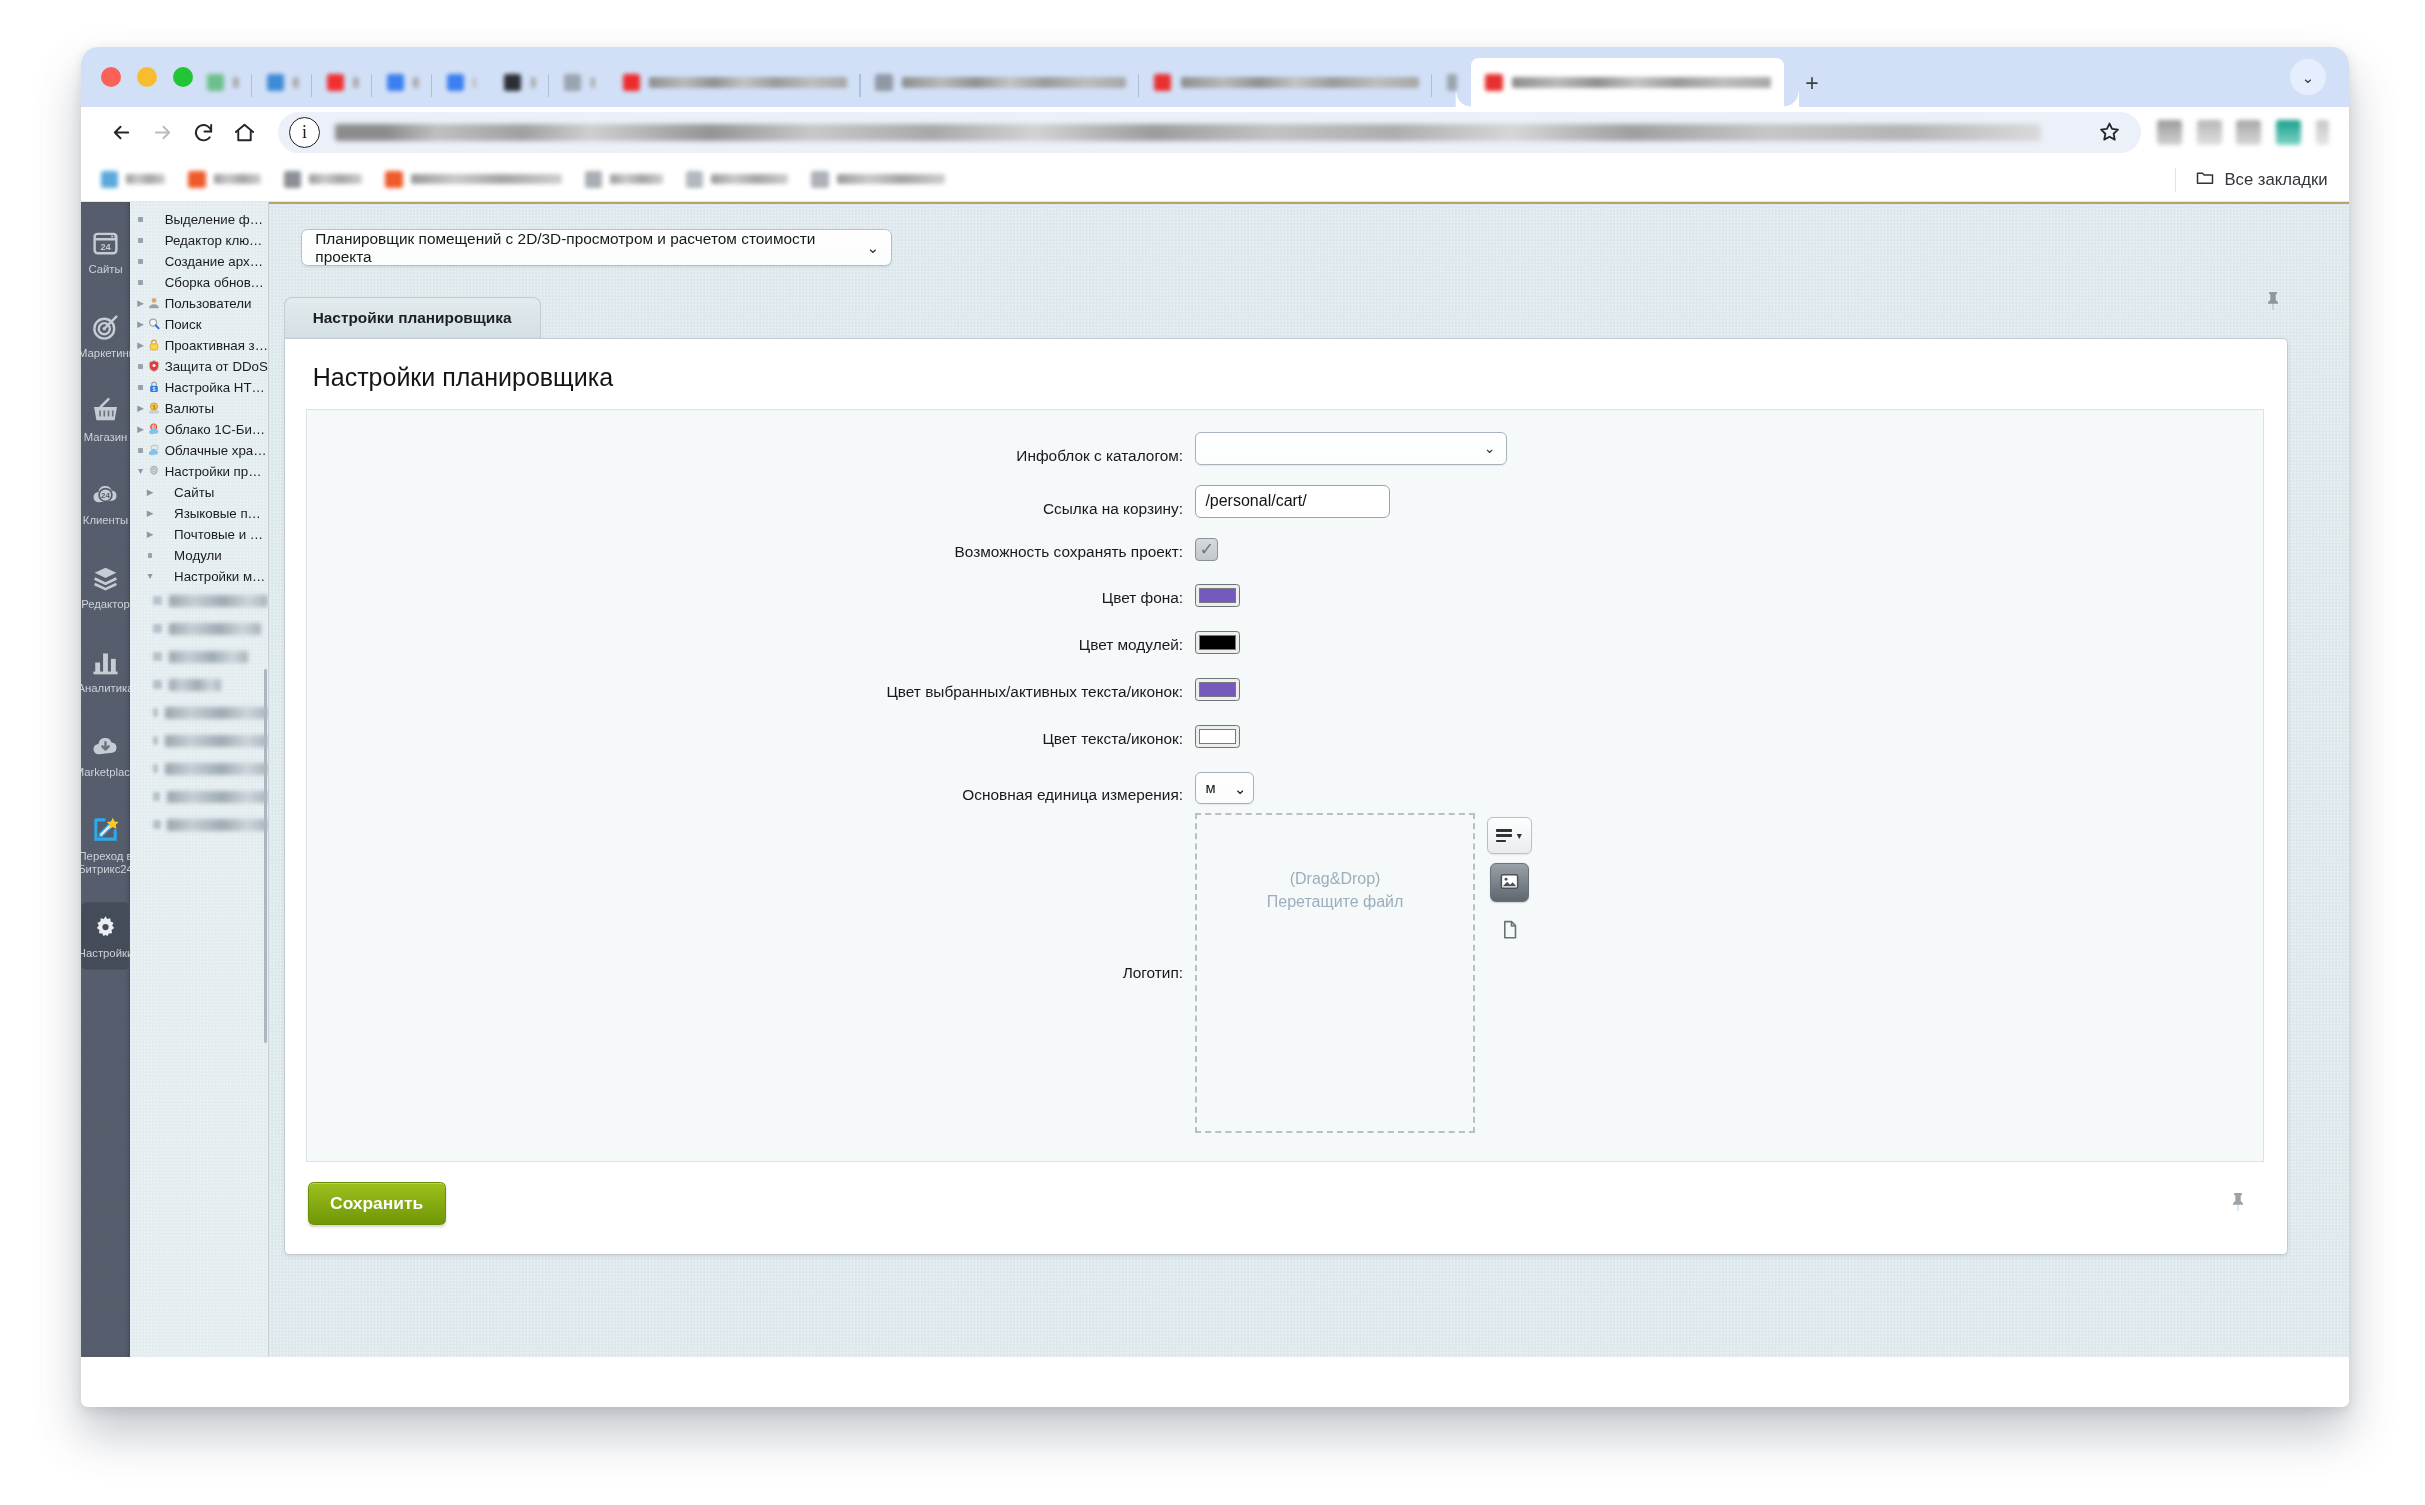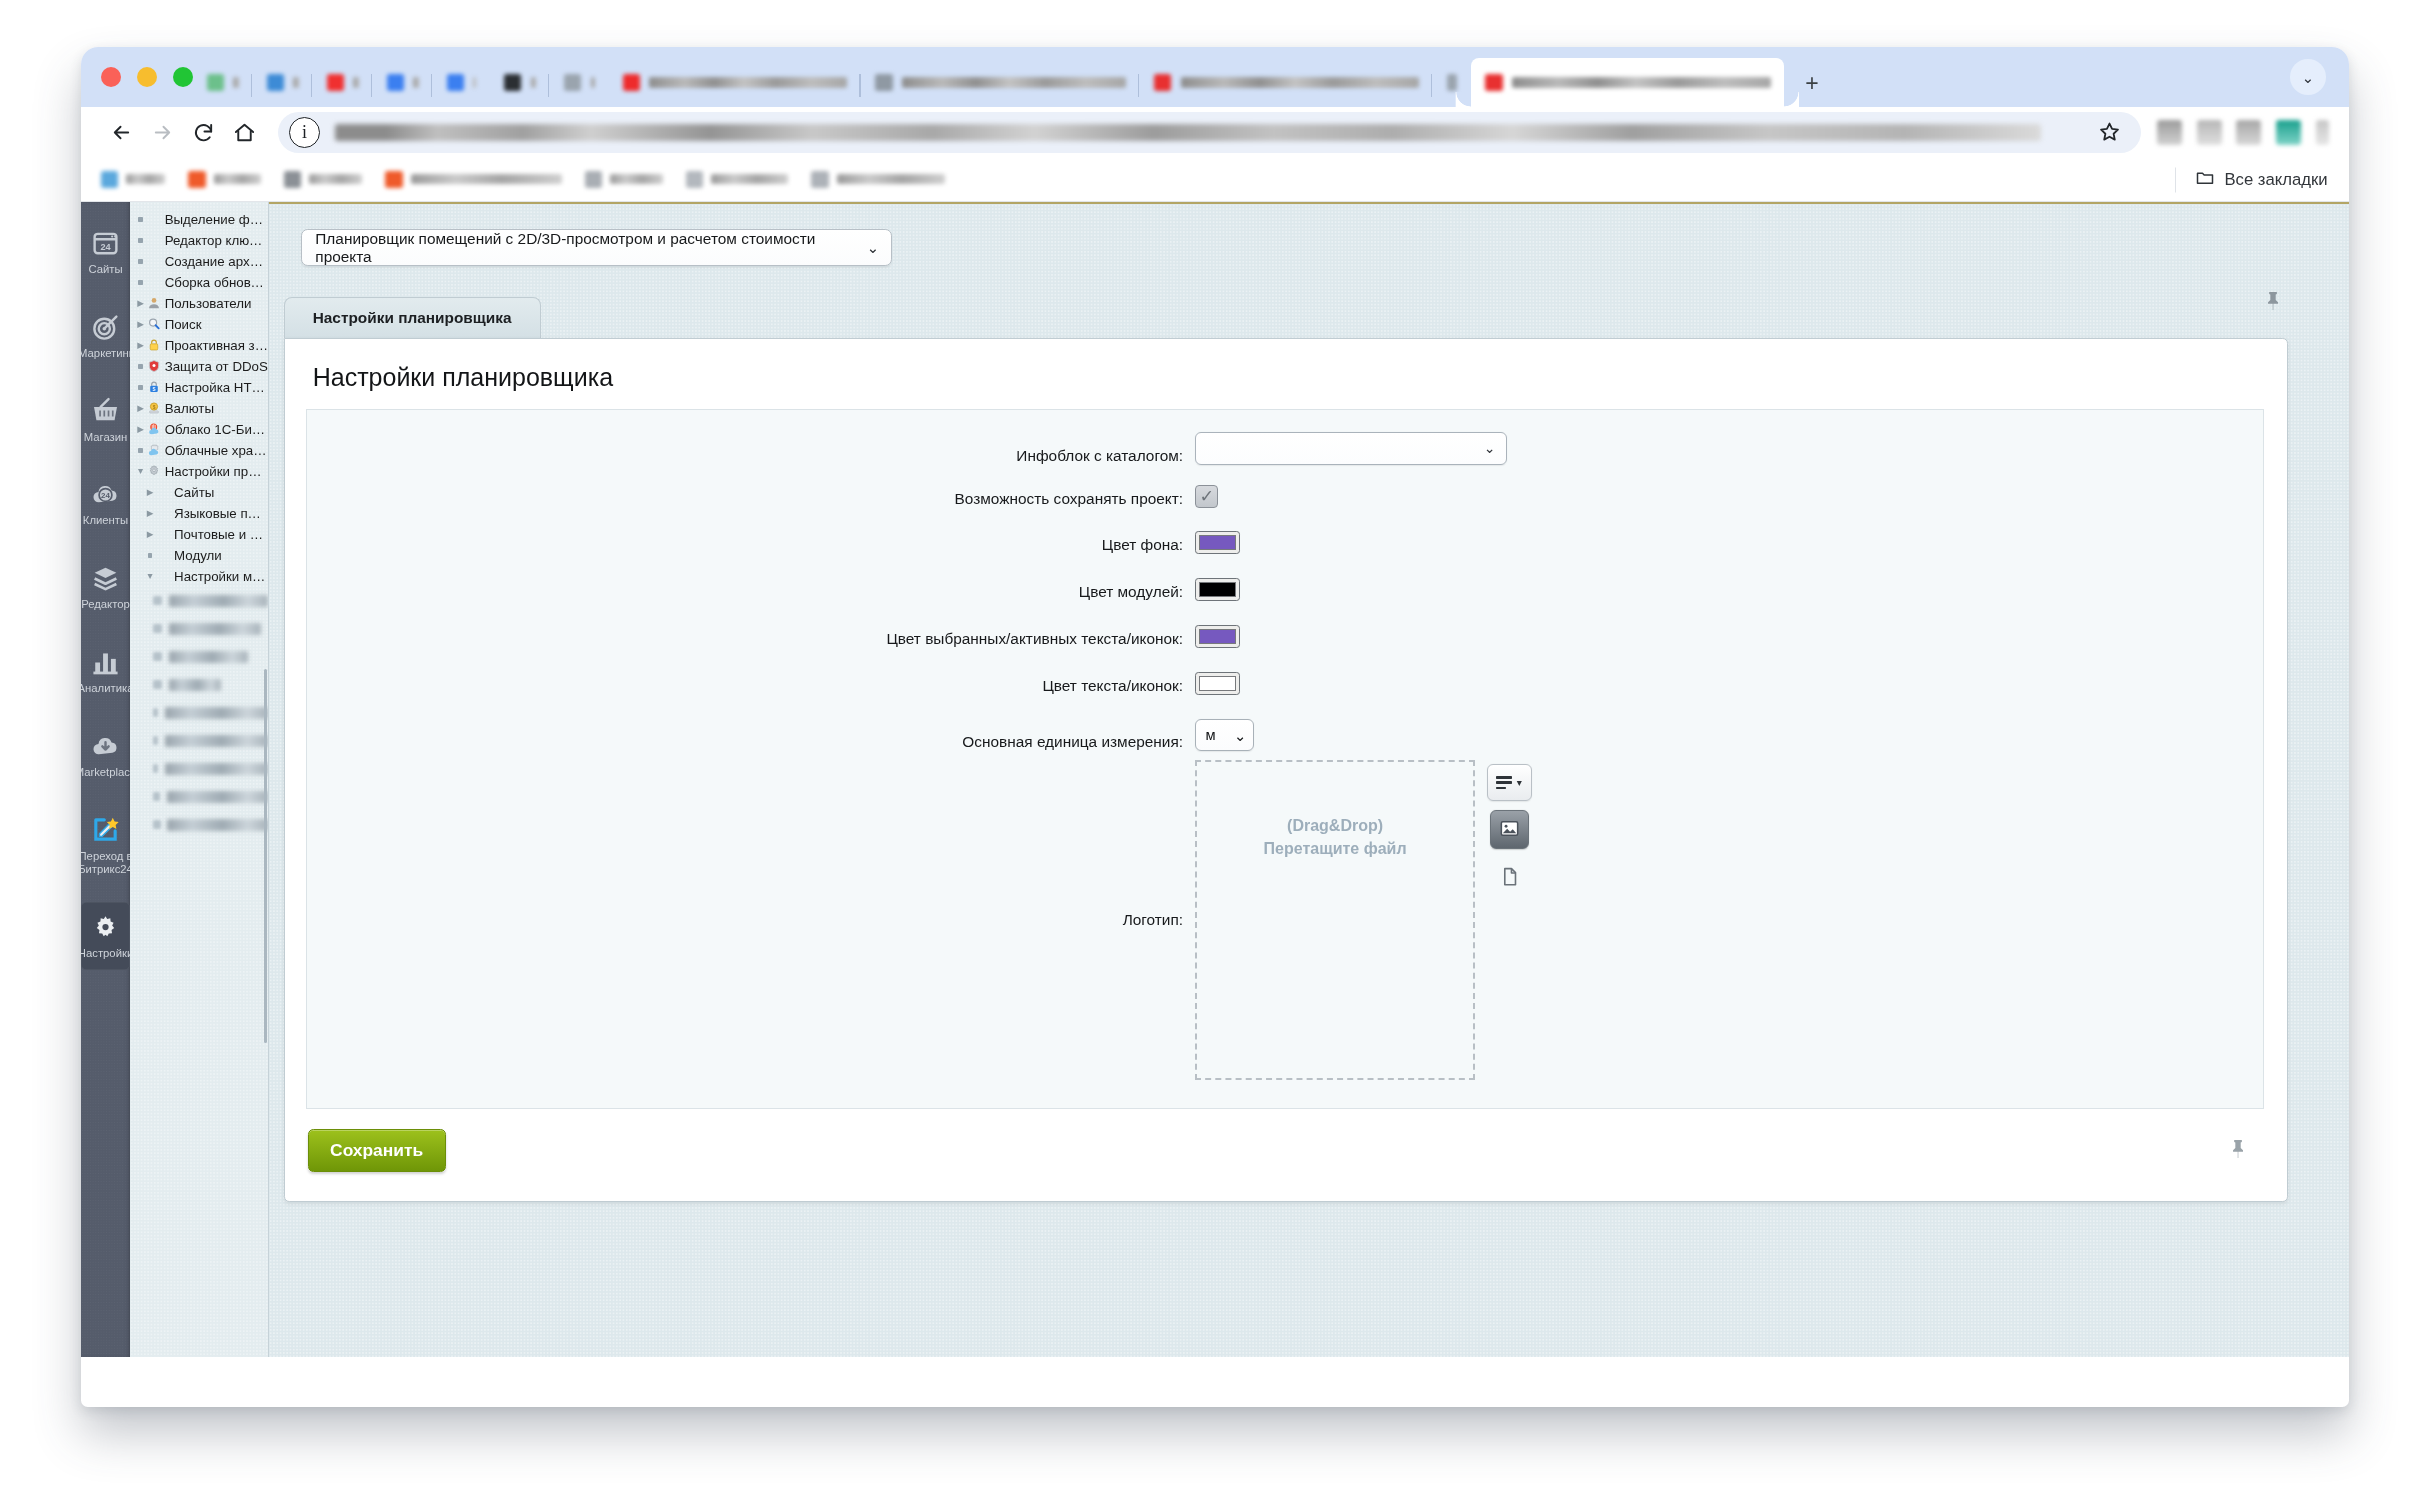--- a/index.html
+++ b/index.html
@@ -317,21 +317,21 @@
   
   .frow.logo{align-items:stretch;margin-bottom:0;}
   .frow.logo .flabel{display:flex;align-items:center;justify-content:flex-end;}
   .dd-wrap{display:flex;align-items:flex-start;gap:12px;}
   .dropzone{
     width:280px;height:320px;
     border:2px dashed #b8bfc5;
     background:transparent;
     display:flex;flex-direction:column;align-items:center;
     padding-top:52px;box-sizing:border-box;
-    color:#9daebb;font-size:16px;font-weight:bold;line-height:1.45;
+    color:#9daebb;font-size:16px;font-weight:normal;line-height:1.45;
     text-align:center;
   }
   .dd-side{display:flex;flex-direction:column;align-items:center;gap:9.3px;padding-top:4px;}
   .btn-menu{
     width:43px;height:35px;
     background:linear-gradient(#ffffff,#e9ecef);
     border:1.3px solid #b9c0c6;border-radius:6px;
     display:flex;align-items:center;justify-content:center;gap:3.3px;
     box-shadow:0 0.7px 1.3px rgba(0,0,0,.08);
   }
@@ -860,20 +860,28 @@
 
           <div class="frow">
             <div class="flabel">Инфоблок с каталогом:</div>
             <div class="fctl">
               <div class="sel-wide">
                 <span>⌄</span>
               </div>
             </div>
           </div>
 
+          <div class="frow">
+            <div class="flabel">Ссылка на корзину:</div>
+            <div class="fctl">
+              <div class="txt-input">
+                <span>/personal/cart/</span>
+              </div>
+            </div>
+          </div>
 
           <div class="frow" style="margin-bottom:23px">
             <div class="flabel">Возможность сохранять проект:</div>
             <div class="fctl">
               <div class="chk">
                 <span>✓</span>
               </div>
             </div>
           </div>
 

